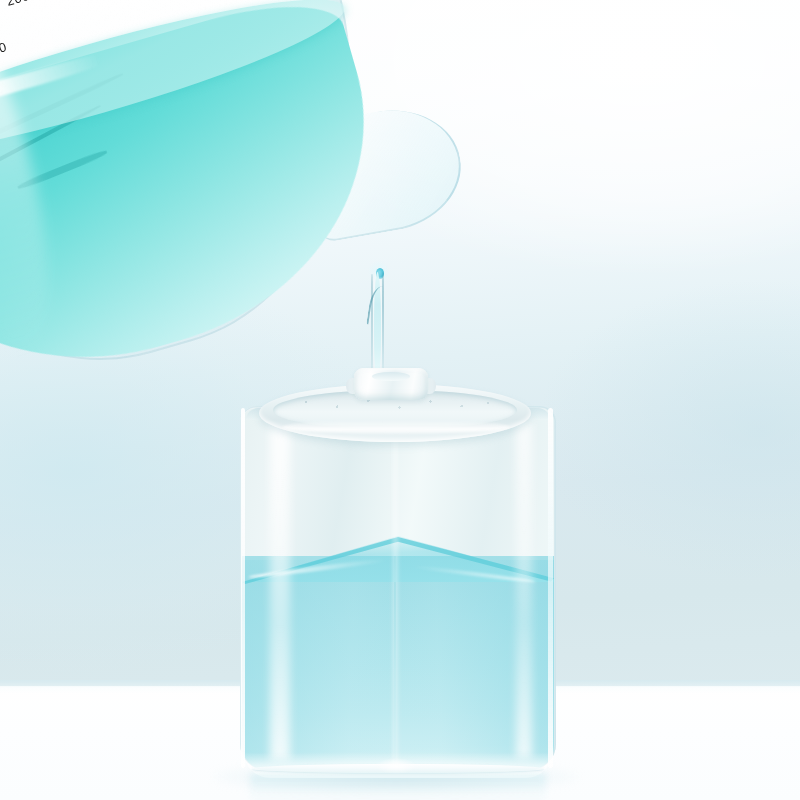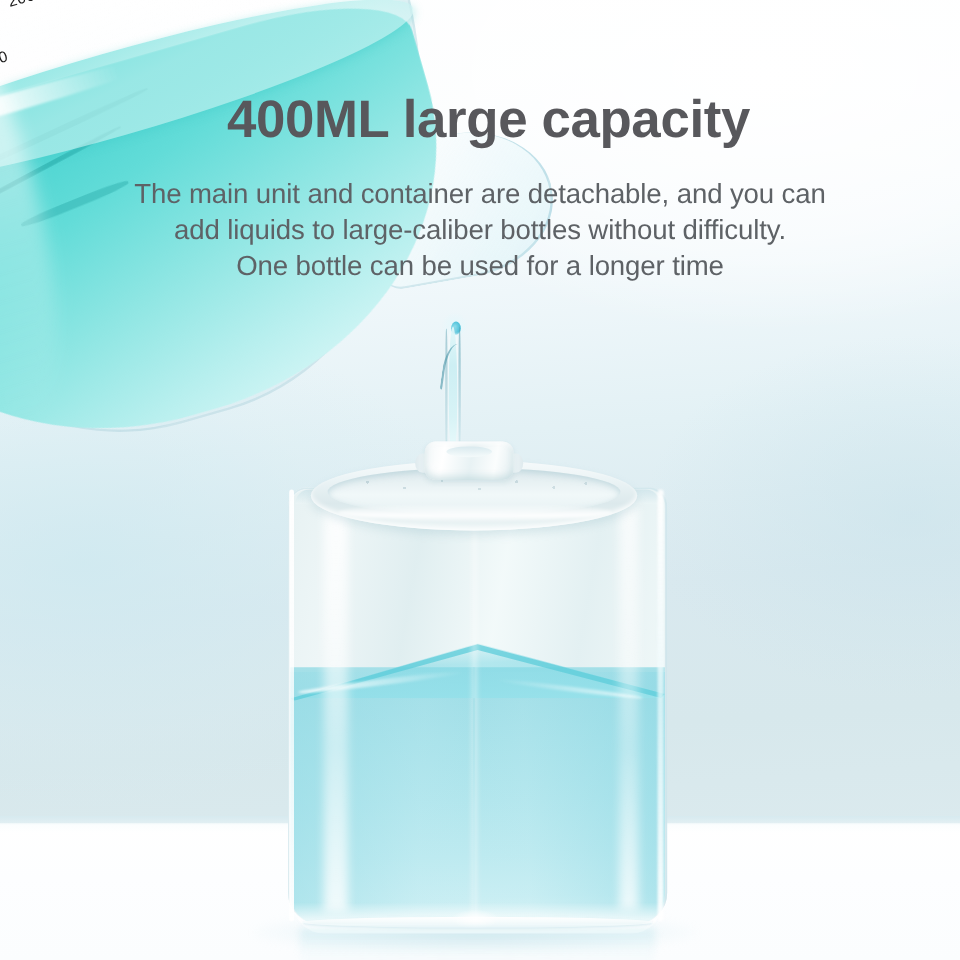--- a/index.html
+++ b/index.html
@@ -470,20 +470,14 @@
     <div class="lid-inner"></div>
     <div class="lid-speckle"></div>
     <div class="lid-hilite"></div>
 
     <div class="nozzle-ear-l"></div>
     <div class="nozzle-ear-r"></div>
     <div class="nozzle"></div>
     <div class="nozzle-hole"></div>
   </div>
 
-  <div class="headline">400ML large capacity</div>
-  <div class="subcopy">
-    <div>The main unit and container are detachable, and you can</div>
-    <div>add liquids to large-caliber bottles without difficulty.</div>
-    <div>One bottle can be used for a longer time</div>
-  </div>
 
 </div>
 
 </body></html>

